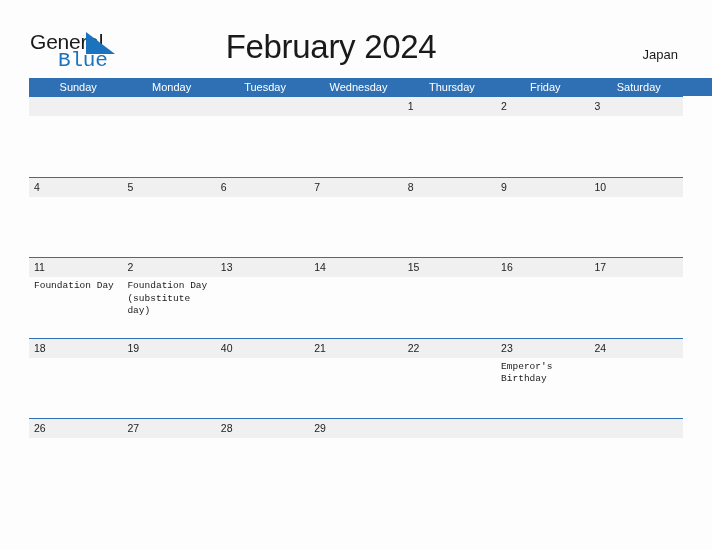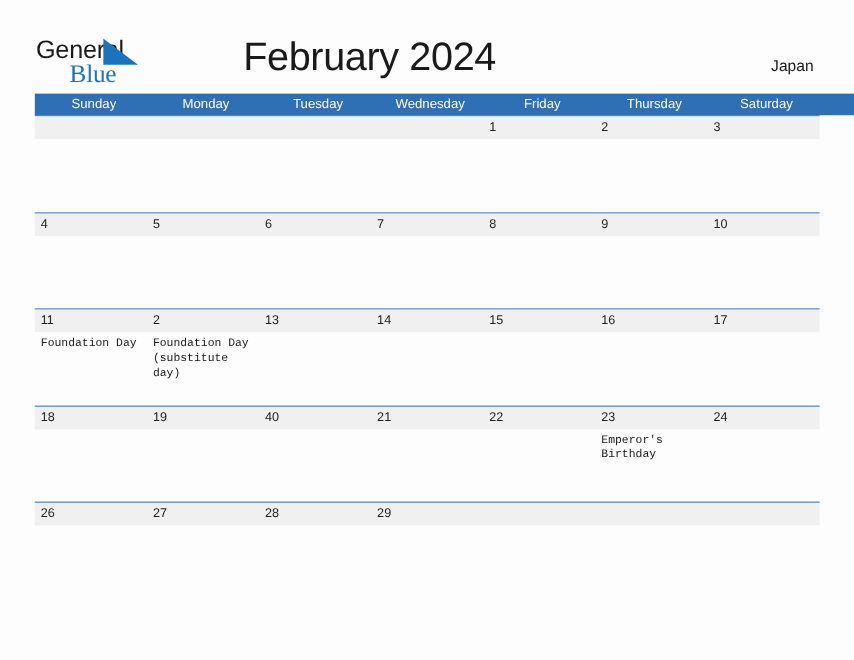--- a/index.html
+++ b/index.html
@@ -45,40 +45,41 @@
     color: #1A1A1A;
     font-family: "Liberation Sans", sans-serif;
   }
   .logo-blue {
     position: absolute;
     left: 28px;
     top: 19px;
     font-size: 21px;
     letter-spacing: -0.2px;
     color: #1B73BE;
-    font-family: Liberation Serif, serif;
+    font-family: Liberation Mono, monospace;
   }
   .logo-flag {
     position: absolute;
     left: 56px;
     top: 2px;
     width: 30px;
     height: 26px;
   }
 
   .cal-title {
     position: absolute;
     left: 0;
     top: 28px;
     width: 616px;
     text-align: center;
     font-size: 33px;
     color: #1A1A1A;
     font-family: "Liberation Sans", sans-serif;
     letter-spacing: -0.3px;
+    padding-left: 23px;
   }
 
   .cal-country {
     position: absolute;
     right: 34px;
     top: 47px;
     font-size: 13px;
     color: #1A1A1A;
     font-family: "Liberation Sans", sans-serif;
   }
@@ -176,22 +177,22 @@
     <div class="cal-country">Japan</div>
   </div>
 
   <div class="grid">
 
     <div class="dow-row">
       <div class="dow-cell">Sunday</div>
       <div class="dow-cell">Monday</div>
       <div class="dow-cell">Tuesday</div>
       <div class="dow-cell">Wednesday</div>
+      <div class="dow-cell">Thursday</div>
       <div class="dow-cell">Friday</div>
-      <div class="dow-cell">Thursday</div>
       <div class="dow-cell">Saturday</div>
     </div>
 
     <div class="week">
       <div class="day-band">
         <div class="day-num"></div>
         <div class="day-num"></div>
         <div class="day-num"></div>
         <div class="day-num"></div>
         <div class="day-num">1</div>

